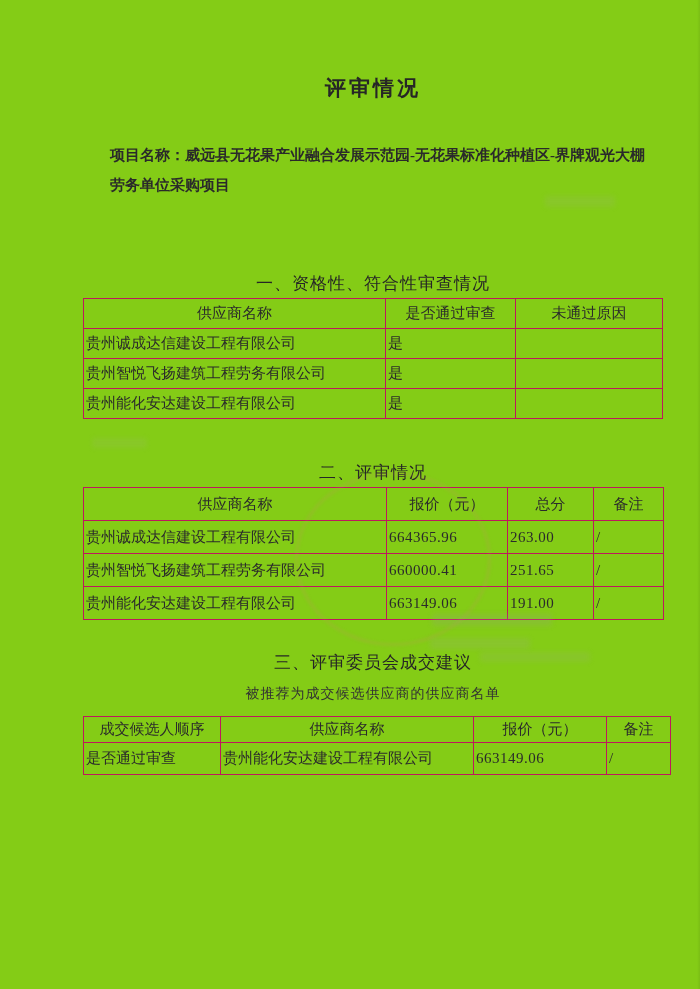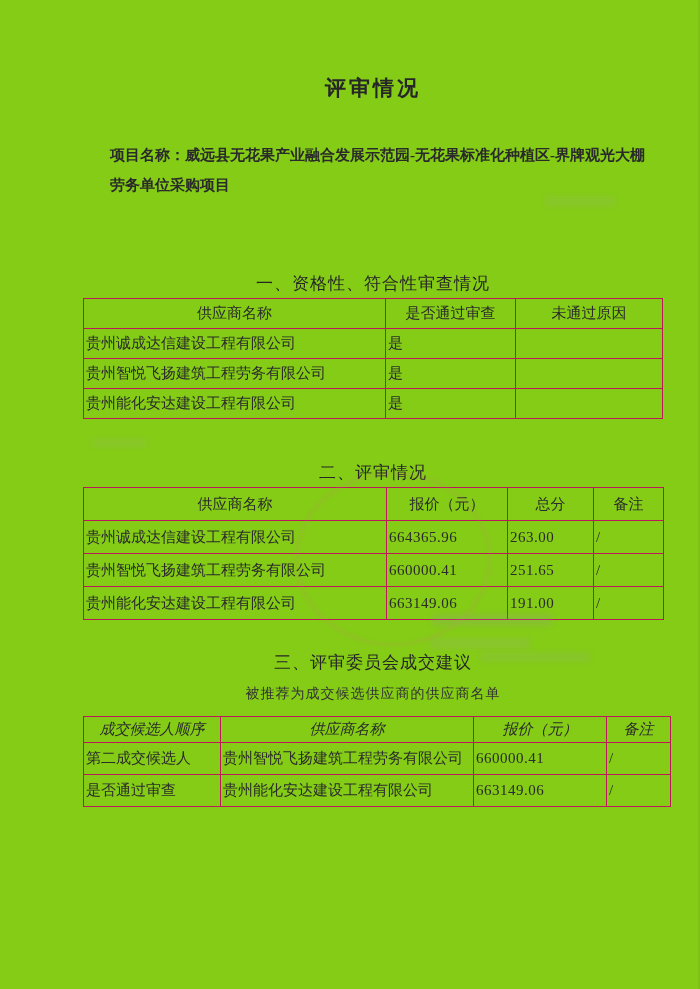--- a/index.html
+++ b/index.html
@@ -47,21 +47,21 @@
     border:1px solid #be185d;
     vertical-align:middle;
     font-size:15px;font-weight:normal;color:#2b2b2b;
     padding:0 2px;overflow:hidden;white-space:nowrap;
   }
   .t1{top:298px;width:579px;}
   .t1 tr{height:30px;}
   .t2{top:487px;width:580px;}
   .t2 tr{height:33px;}
   .t3{top:716px;width:587px;}
-  .t3 thead tr{height:26px;font-style:italic;}
+  .t3 thead tr{height:26px;}
   .t3 tbody tr{height:32px;}
   .num{font-size:14.5px;letter-spacing:0.5px;margin-top:44px;}
   
   .stamp-bleed{
     position:absolute;left:295px;top:472px;width:190px;height:168px;
     border:3px solid rgba(216,122,122,0.16);
     border-radius:50%;
     filter:blur(1.5px);
     pointer-events:none;
   }
@@ -172,26 +172,20 @@
     <thead>
       <tr>
         <th>成交候选人顺序</th>
         <th>供应商名称</th>
         <th>报价（元）</th>
         <th>备注</th>
       </tr>
     </thead>
     <tbody>
       <tr>
-        <td>第二成交候选人</td>
-        <td>贵州智悦飞扬建筑工程劳务有限公司</td>
-        <td class="num">660000.41</td>
-        <td>/</td>
-      </tr>
-      <tr>
         <td>是否通过审查</td>
         <td>贵州能化安达建设工程有限公司</td>
         <td class="num">663149.06</td>
         <td>/</td>
       </tr>
     </tbody>
   </table>
 
   <div class="stamp-bleed"></div>
   <div class="smudge sm1"></div>

